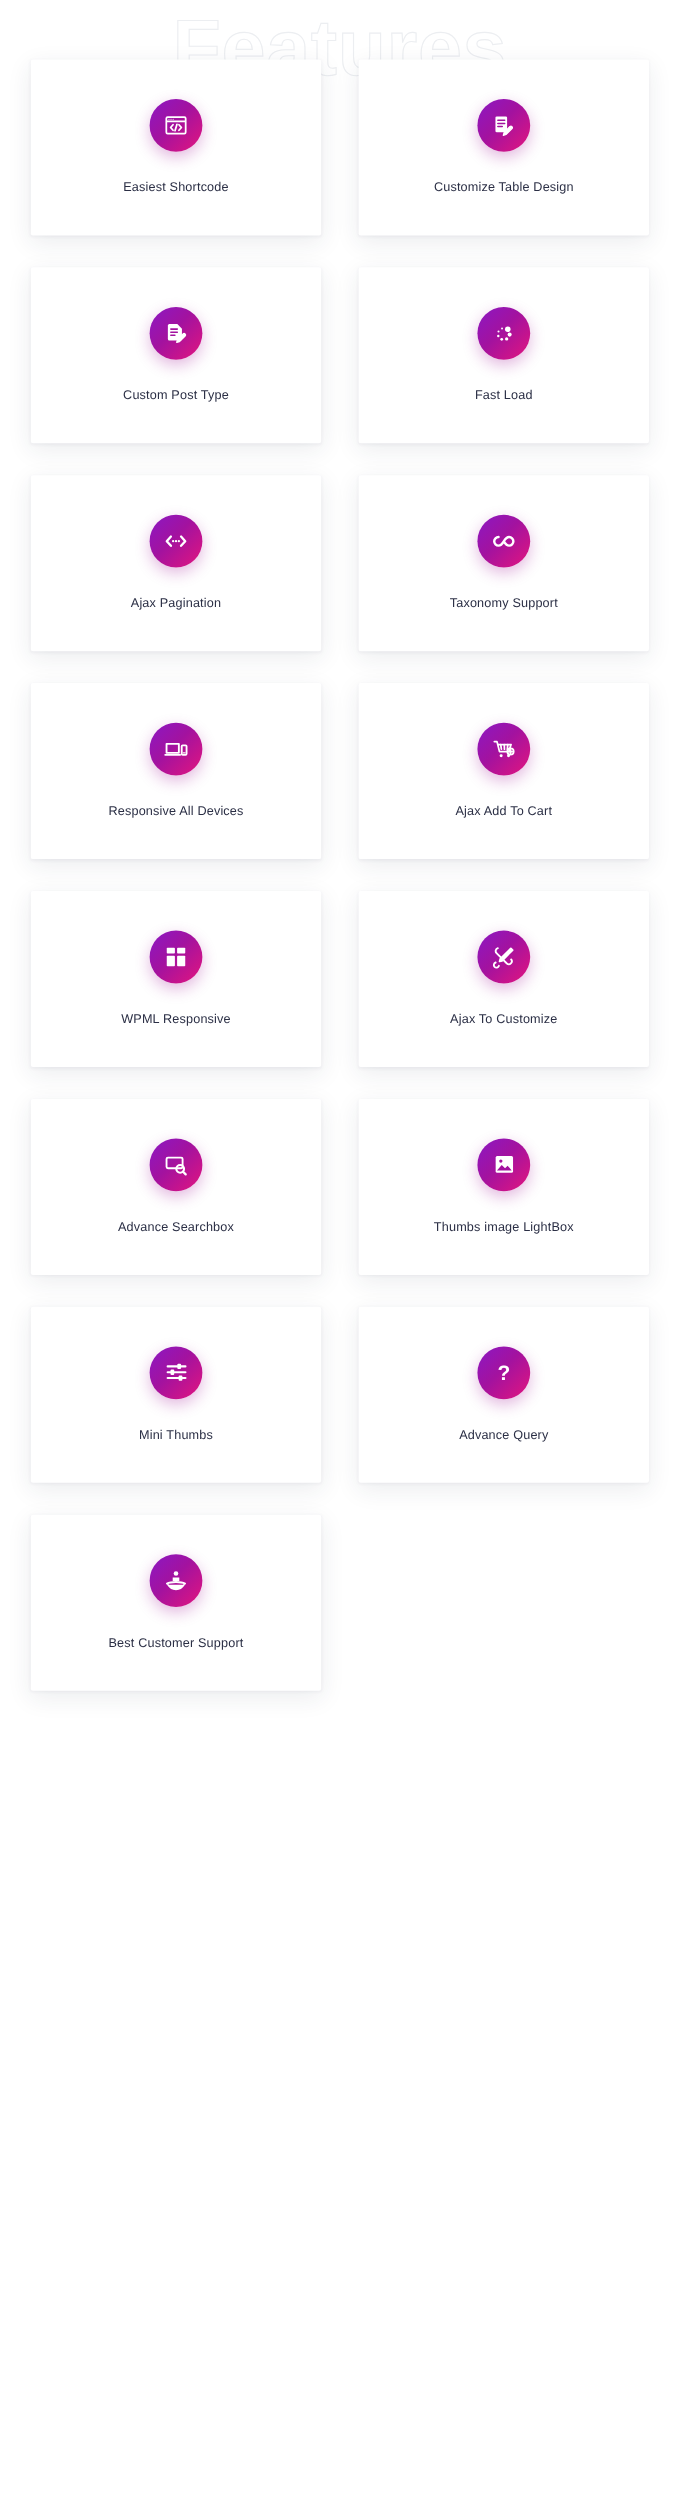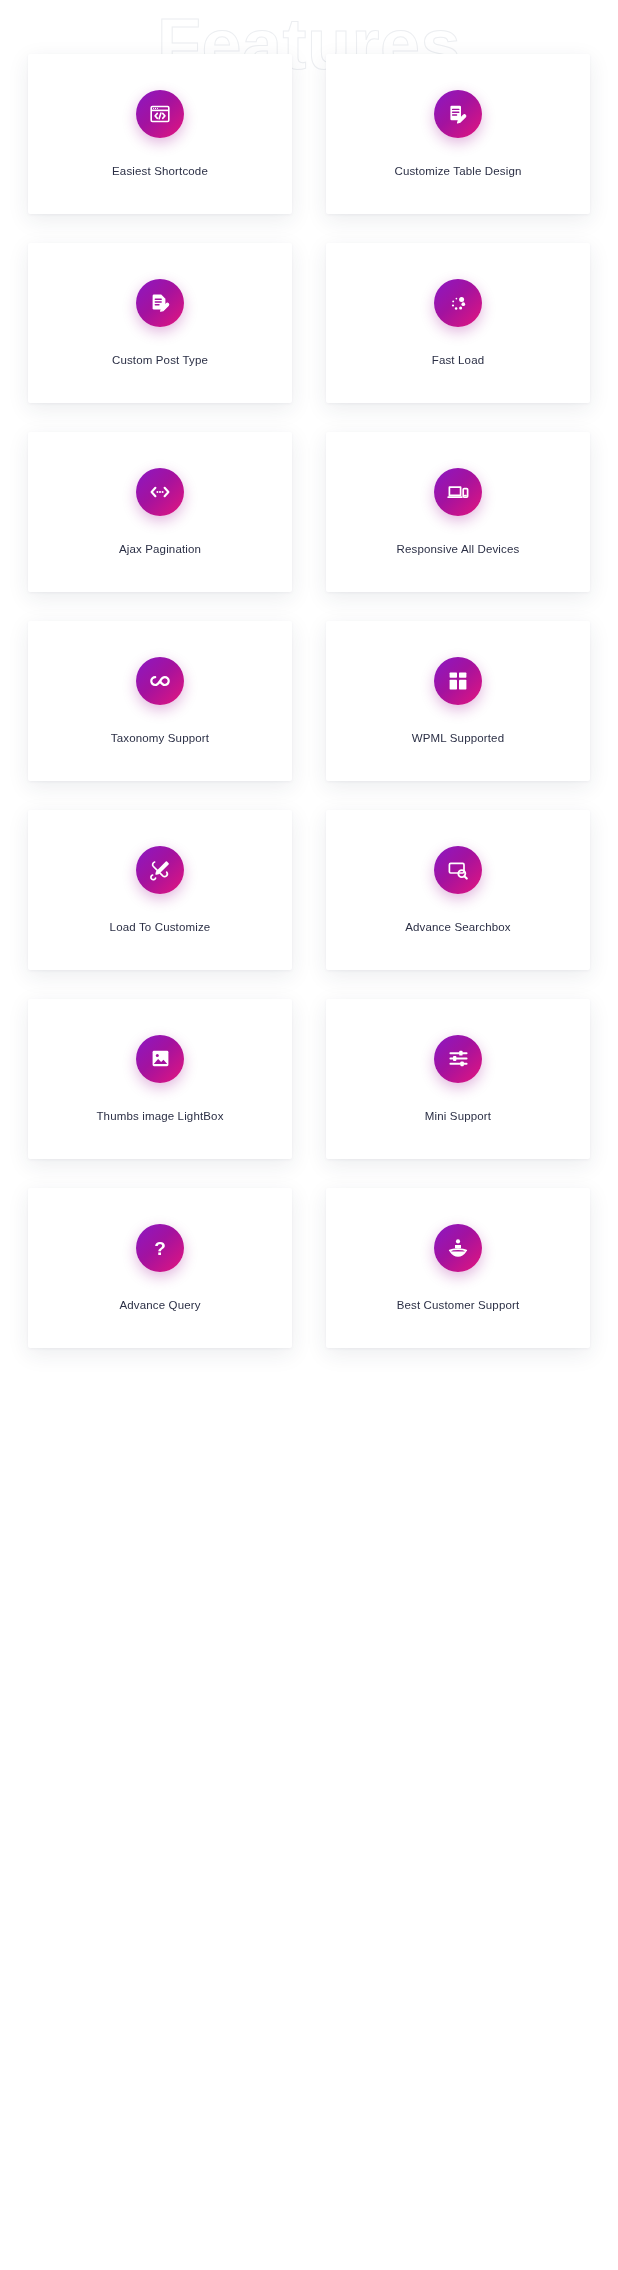--- a/index.html
+++ b/index.html
@@ -159,61 +159,77 @@
           <circle cx="9.4" cy="12" r="1.05" fill="#fff" stroke="none"></circle>
           <circle cx="12" cy="12" r="1.05" fill="#fff" stroke="none"></circle>
           <circle cx="14.6" cy="12" r="1.05" fill="#fff" stroke="none"></circle>
         </svg>
       </span>
       <div class="card-label">Ajax Pagination</div>
     </div>
 
     <div class="card">
       <span class="icon-circle">
+        <svg width="26" height="26" viewBox="0 0 26 26" fill="none" stroke="#fff" stroke-width="2.2" stroke-linecap="round">
+          <path d="M8.2 9.2a3.9 3.9 0 1 0 0 7.8c2.4 0 3.6-1.9 4.8-3.9s2.4-3.9 4.8-3.9a3.9 3.9 0 1 1 0 7.8c-2.4 0-3.6-1.9-4.8-3.9"></path>
+        </svg>
+      </span>
+      <div class="card-label">Taxonomy Support</div>
+    </div>
+
+    <div class="card">
+      <span class="icon-circle">
         <svg width="24" height="24" viewBox="0 0 24 24" fill="none" stroke="#fff" stroke-width="1.7" stroke-linejoin="round">
           <path d="M3.4 7.2h11.2v8.2H3.4z"></path>
           <line x1="2.2" y1="17.2" x2="15.8" y2="17.2" stroke-linecap="round"></line>
           <rect x="17.2" y="8.6" width="4.4" height="8.6" rx="0.9"></rect>
           <line x1="18.6" y1="15.4" x2="20.2" y2="15.4" stroke-linecap="round" stroke-width="1.3"></line>
         </svg>
       </span>
       <div class="card-label">Responsive All Devices</div>
     </div>
 
     <div class="card">
       <span class="icon-circle">
-        <svg width="26" height="26" viewBox="0 0 26 26" fill="none" stroke="#fff" stroke-width="2.2" stroke-linecap="round">
-          <path d="M8.2 9.2a3.9 3.9 0 1 0 0 7.8c2.4 0 3.6-1.9 4.8-3.9s2.4-3.9 4.8-3.9a3.9 3.9 0 1 1 0 7.8c-2.4 0-3.6-1.9-4.8-3.9"></path>
-        </svg>
-      </span>
-      <div class="card-label">Taxonomy Support</div>
-    </div>
-
+        <svg width="24" height="24" viewBox="0 0 24 24" fill="none" stroke="#fff" stroke-width="1.6" stroke-linecap="round" stroke-linejoin="round">
+          <path d="M3.4 5.2h2.4l2.3 9.1h8.4l2.1-6.4H7.1" fill="none"></path>
+          <line x1="9.2" y1="7.9" x2="9.8" y2="12.1"></line>
+          <line x1="12.4" y1="7.9" x2="12.6" y2="12.1"></line>
+          <line x1="15.6" y1="7.9" x2="15.2" y2="12.1"></line>
+          <circle cx="9.6" cy="18.1" r="1.35" fill="#fff" stroke="none"></circle>
+          <circle cx="16.3" cy="18.1" r="1.35" fill="#fff" stroke="none"></circle>
+          <circle cx="18.1" cy="14.2" r="2.9" fill="none"></circle>
+          <line x1="18.1" y1="12.7" x2="18.1" y2="15.7"></line>
+          <line x1="16.6" y1="14.2" x2="19.6" y2="14.2"></line>
+        </svg>
+      </span>
+      <div class="card-label">Ajax Add To Cart</div>
+    </div>
 
     <div class="card">
       <span class="icon-circle">
         <svg width="22" height="22" viewBox="0 0 22 22" fill="#fff">
           <rect x="2.6" y="2.6" width="7.4" height="5.2" rx="0.7"></rect>
           <rect x="12.0" y="2.6" width="7.4" height="5.2" rx="0.7"></rect>
           <rect x="2.6" y="9.8" width="7.4" height="9.6" rx="0.7"></rect>
           <rect x="12.0" y="9.8" width="7.4" height="9.6" rx="0.7"></rect>
         </svg>
       </span>
-      <div class="card-label">WPML Supported</div>
+      <div class="card-label">WPML Responsive</div>
     </div>
 
     <div class="card">
       <span class="icon-circle">
         <svg width="24" height="24" viewBox="0 0 24 24" fill="none" stroke="#fff" stroke-width="1.7" stroke-linecap="round" stroke-linejoin="round">
           <path d="M18.4 4.2l1.6 1.6-9.6 9.6-2.2 0.6 0.6-2.2z" fill="#fff"></path>
           <path d="M6.6 4.0a2.7 2.7 0 0 0-1.2 4.5l9.4 9.4a2.7 2.7 0 0 0 3.9-3.7" fill="none"></path>
           <path d="M4.6 17.0a2.4 2.4 0 1 0 3.0 3.0" fill="none"></path>
         </svg>
       </span>
-      <div class="card-label">Load To Customize</div>
+      <div class="card-label">Ajax To Customize</div>
     </div>
 
     <div class="card">
       <span class="icon-circle">
         <svg width="24" height="24" viewBox="0 0 24 24" fill="none" stroke="#fff" stroke-width="1.7" stroke-linecap="round" stroke-linejoin="round">
           <rect x="3.4" y="5.4" width="14.6" height="9.6" rx="1.3"></rect>
           <circle cx="15.8" cy="15.6" r="3.5" fill="none" stroke-width="1.9"></circle>
           <line x1="18.4" y1="18.2" x2="20.8" y2="20.6" stroke-width="2.1"></line>
         </svg>
       </span>
@@ -235,21 +251,21 @@
       <span class="icon-circle">
         <svg width="23" height="23" viewBox="0 0 23 23" fill="none" stroke="#fff" stroke-width="1.9" stroke-linecap="round">
           <line x1="3.4" y1="6.2" x2="19.6" y2="6.2"></line>
           <line x1="3.4" y1="11.5" x2="19.6" y2="11.5"></line>
           <line x1="3.4" y1="16.8" x2="19.6" y2="16.8"></line>
           <rect x="12.2" y="3.8" width="3.4" height="4.8" rx="0.9" fill="#fff" stroke="none"></rect>
           <rect x="6.0" y="9.1" width="3.4" height="4.8" rx="0.9" fill="#fff" stroke="none"></rect>
           <rect x="13.4" y="14.4" width="3.4" height="4.8" rx="0.9" fill="#fff" stroke="none"></rect>
         </svg>
       </span>
-      <div class="card-label">Mini Support</div>
+      <div class="card-label">Mini Thumbs</div>
     </div>
 
     <div class="card">
       <span class="icon-circle">
         <svg width="24" height="24" viewBox="0 0 24 24" fill="none">
           <text x="12" y="18.6" text-anchor="middle" font-family="Liberation Sans, sans-serif" font-size="19" font-weight="700" fill="#fff">?</text>
         </svg>
       </span>
       <div class="card-label">Advance Query</div>
     </div>

